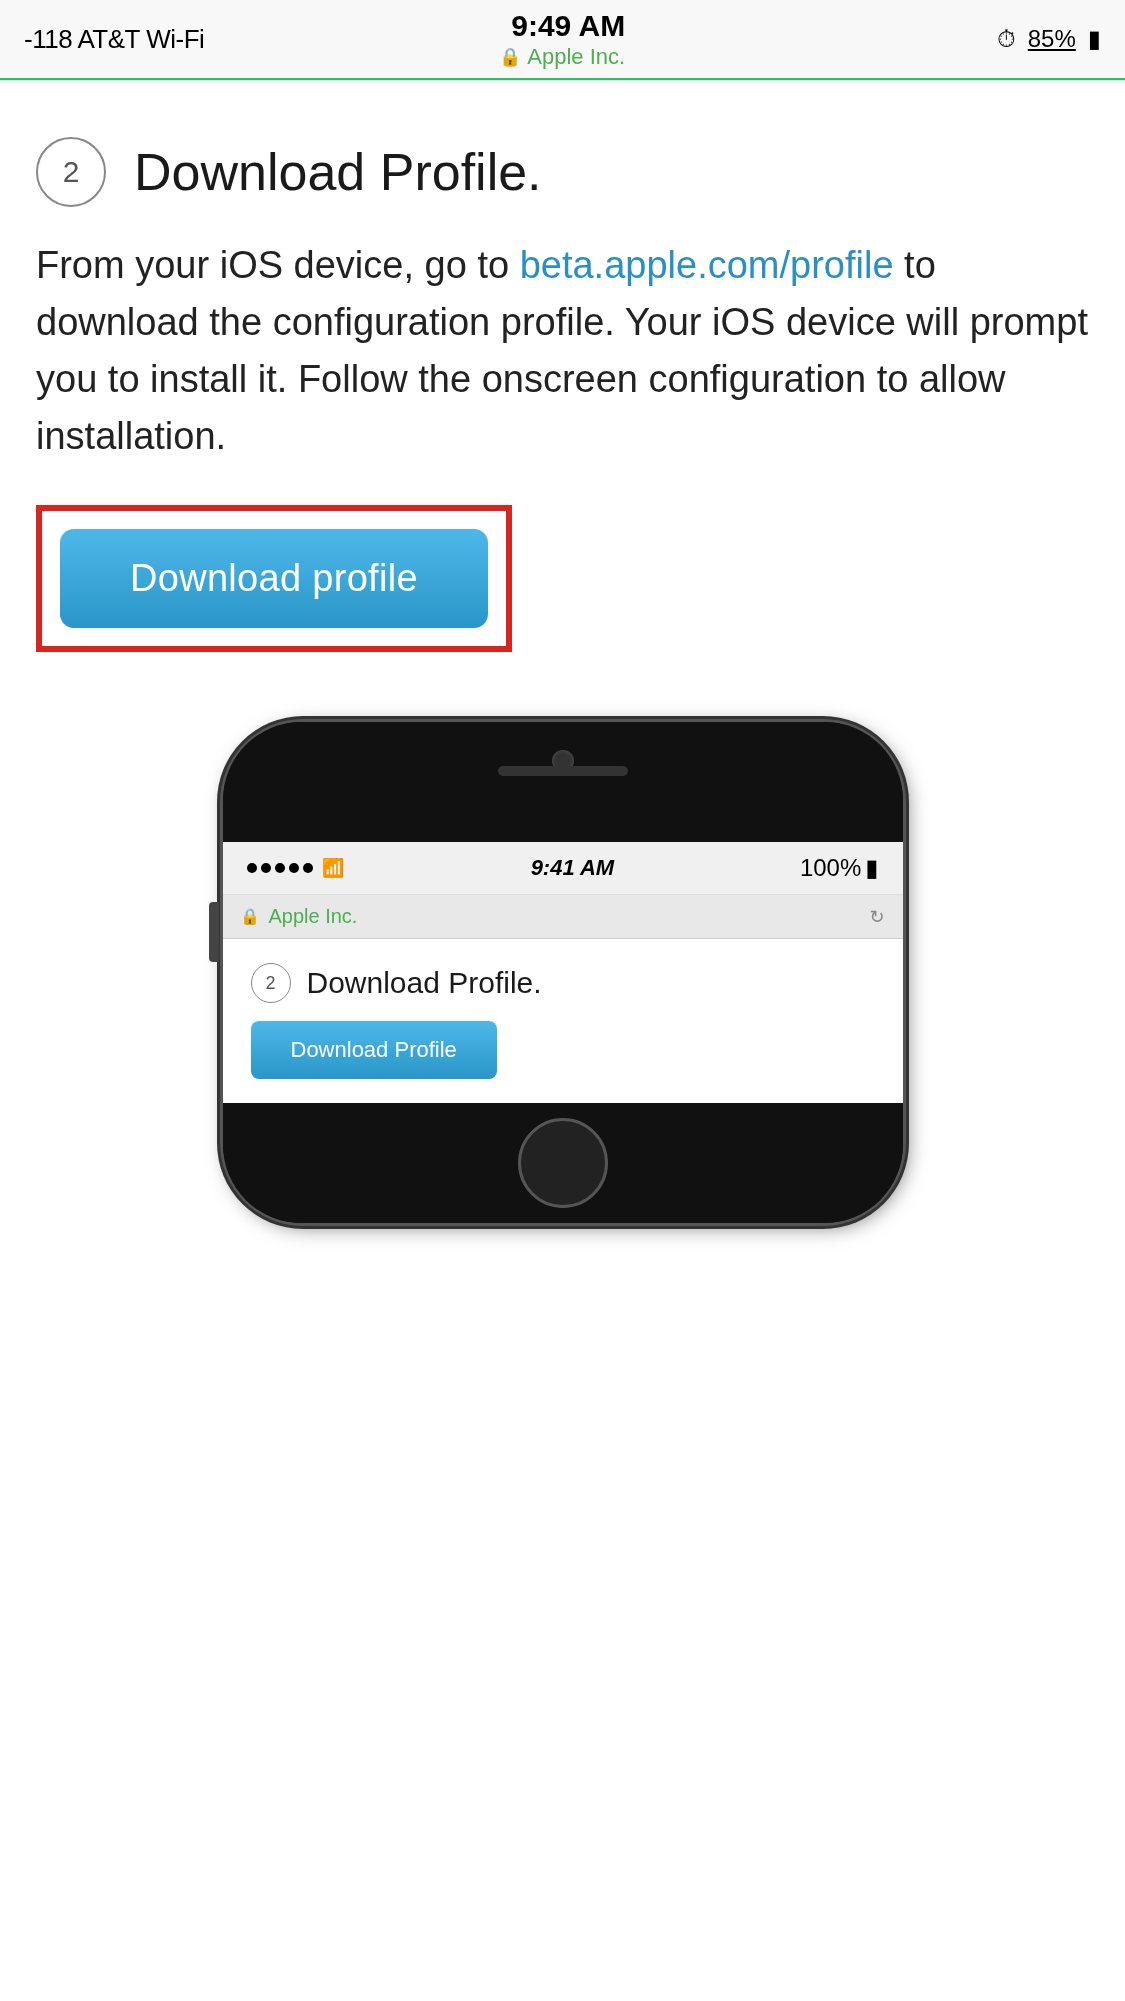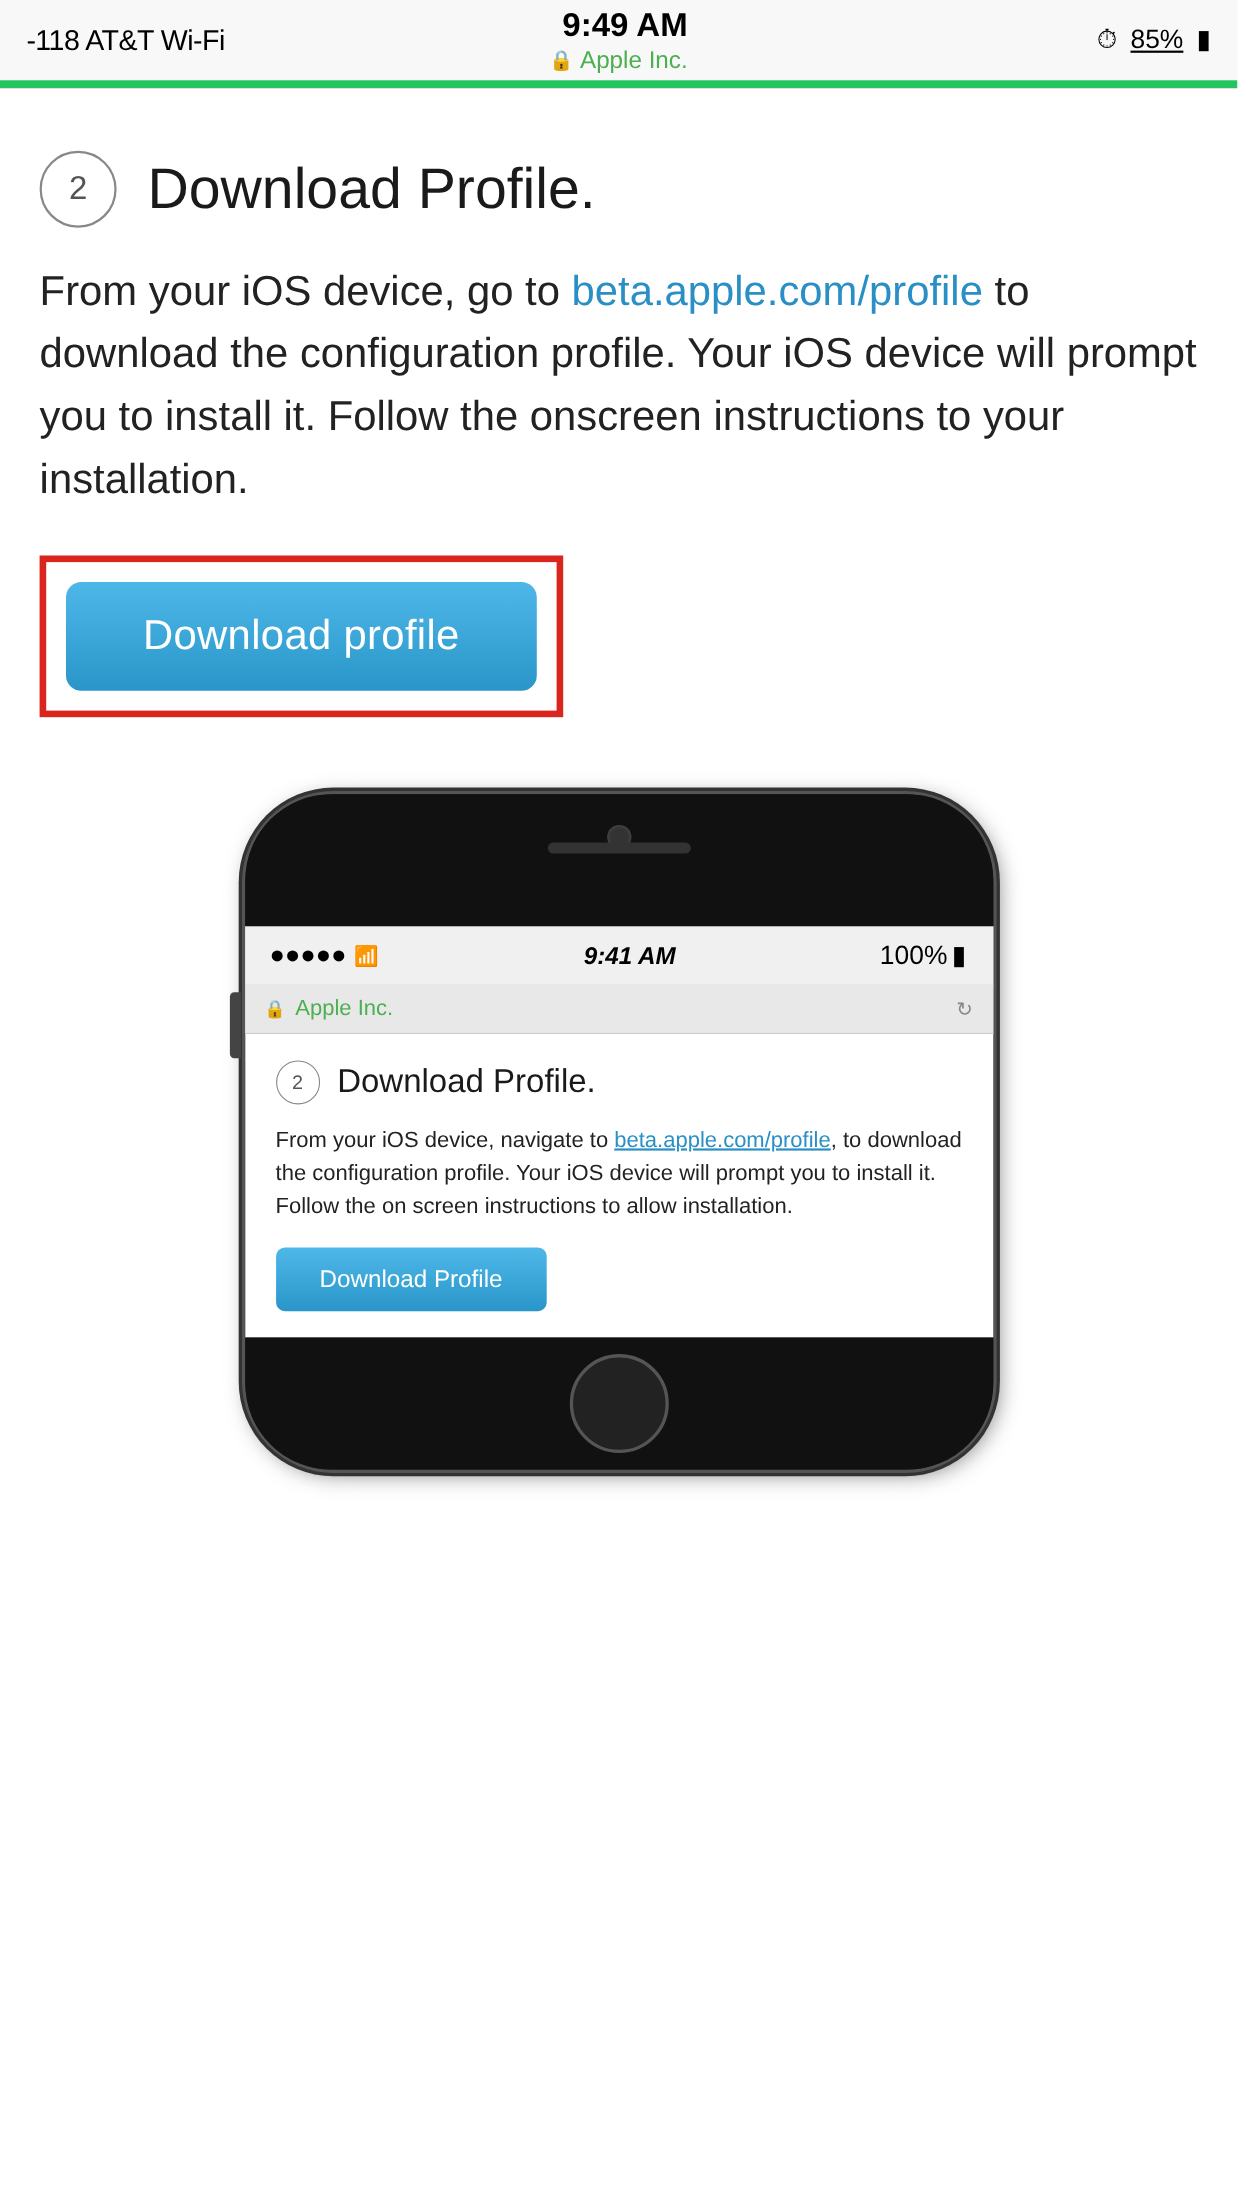--- a/index.html
+++ b/index.html
@@ -11,21 +11,21 @@
       background: #ffffff;
       font-family: -apple-system, "Helvetica Neue", Arial, sans-serif;
       overflow-x: hidden;
     }
 
     
     .status-bar {
       width: 100%;
       height: 80px;
       background: #f8f8f8;
-      border-bottom: 7px solid #22c55e;
+      border-bottom: 2px solid #22c55e;
       display: flex;
       align-items: center;
       justify-content: space-between;
       padding: 0 24px;
       position: relative;
     }
 
     .status-left {
       font-size: 26px;
       font-weight: 500;
@@ -383,21 +383,21 @@
   
   <div class="step-header">
     <div class="step-circle">
       <span>2</span>
     </div>
     <h1 class="step-title">Download Profile.</h1>
   </div>
 
   
   <p class="step-description">
-    <span>From your iOS device, go to </span><a class="link-text" href="#">beta.apple.com/profile</a><span> to download the configuration profile. Your iOS device will prompt you to install it. Follow the onscreen instructions to your installation.</span>
+    <span>From your iOS device, go to </span><a class="link-text" href="#">beta.apple.com/profile</a><span> to download the configuration profile. Your iOS device will prompt you to install it. Follow the onscreen configuration to allow installation.</span>
   </p>
 
   
   <div class="button-highlight-box">
     <button class="download-btn">Download profile</button>
   </div>
 
   
   <div class="iphone-wrapper">
     <div class="iphone">
@@ -432,23 +432,20 @@
         </div>
 
         <div class="phone-content">
           <div class="phone-step-header">
             <div class="phone-step-circle">
               <span>2</span>
             </div>
             <span class="phone-step-title">Download Profile.</span>
           </div>
 
-          <p class="phone-step-desc">
-            <span>From your iOS device, navigate to </span><a class="phone-link" href="#">beta.apple.com/profile</a><span>, to download the configuration profile. Your iOS device will prompt you to install it. Follow the on screen instructions to allow installation.</span>
-          </p>
 
           <button class="phone-download-btn">Download Profile</button>
         </div>
 
       </div>
 
       <div class="iphone-bottom-area">
         <div class="iphone-home-btn"></div>
       </div>
 

